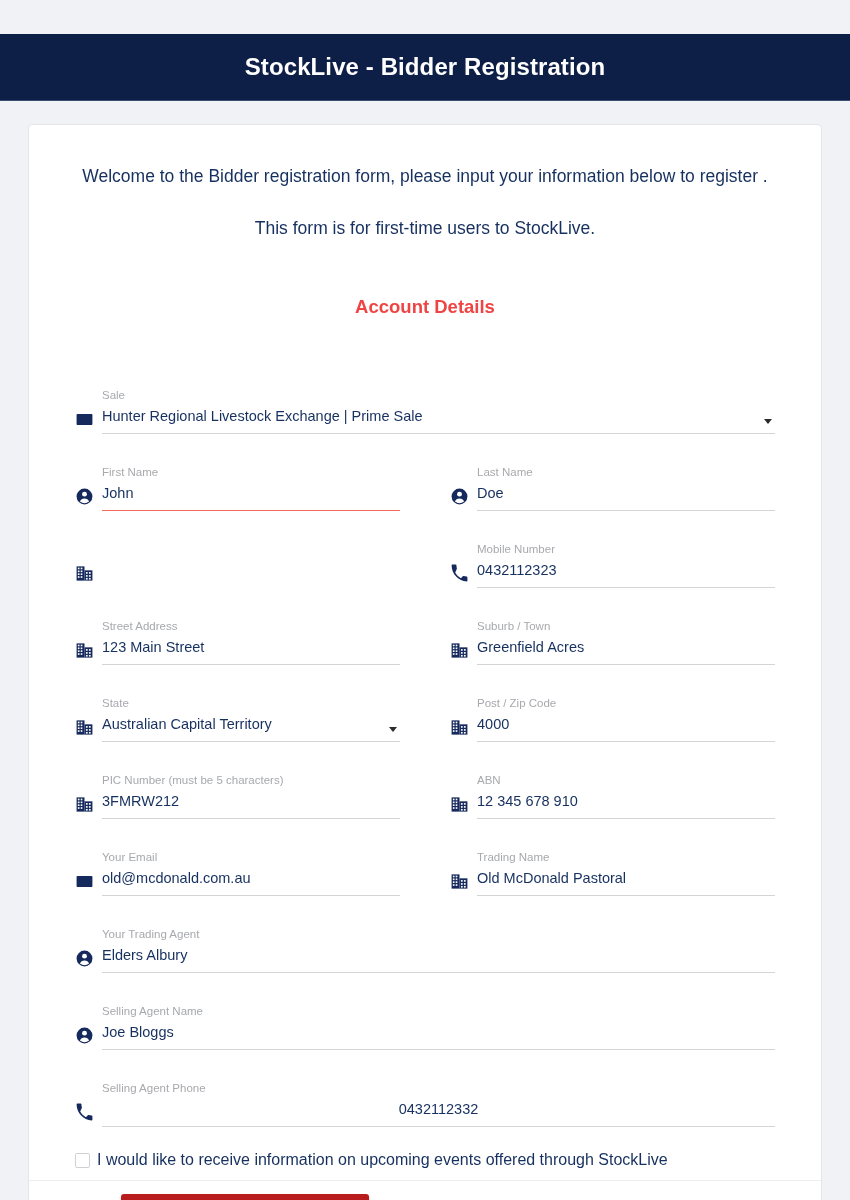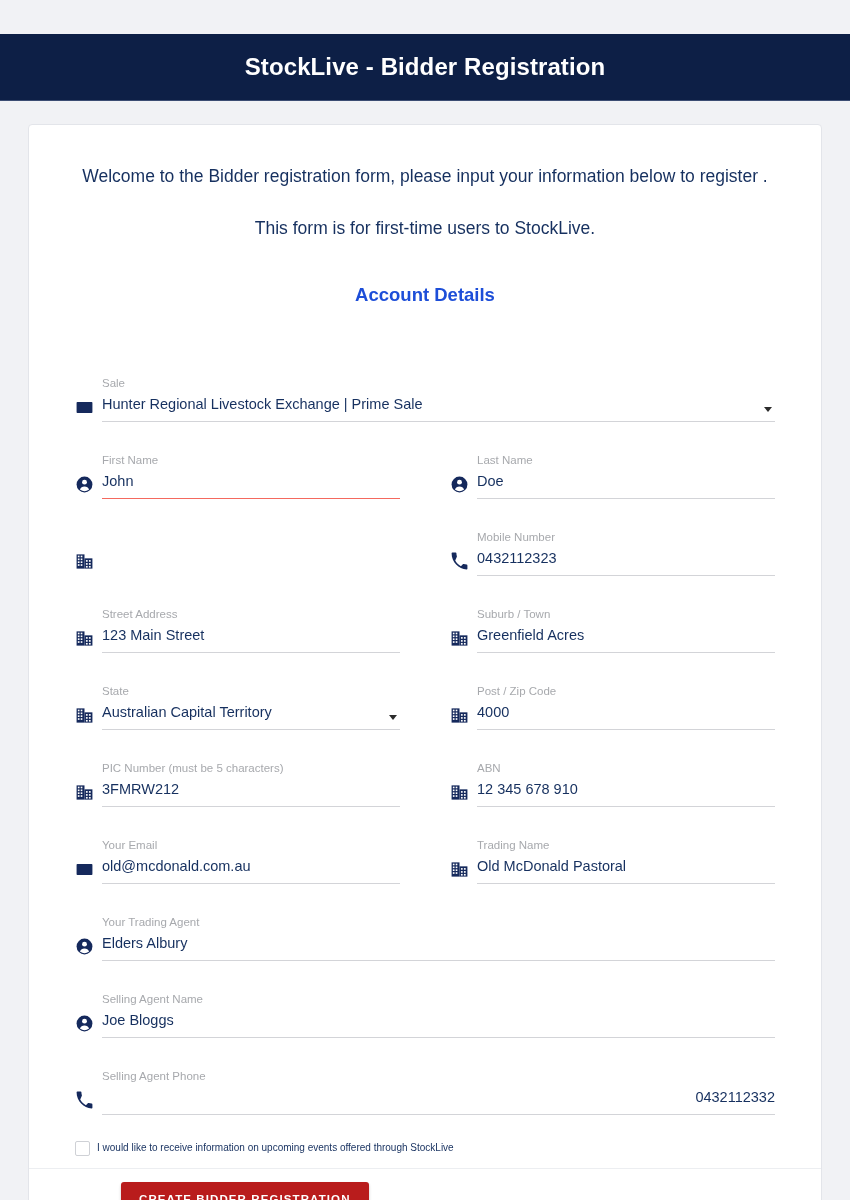--- a/index.html
+++ b/index.html
@@ -43,24 +43,24 @@
   .intro { text-align: center; padding-top: 40px; }
   .intro p {
     color: #16305f;
     font-size: 17.5px;
     line-height: 1.35;
   }
   .intro p.second { margin-top: 28px; }
 
   .section-title {
     text-align: center;
-    color: #1d4ed8;
+    color: #ef4444;
     font-size: 18.5px;
     font-weight: 700;
-    margin-top: 44px;
+    margin-top: 56px;
   }
 
   
   .form { padding: 40px 46px 0 46px; }
 
   .row { display: flex; gap: 50px; }
 
   .field {
     flex: 1 1 0;
     min-width: 0;
@@ -101,21 +101,21 @@
   .field-value {
     color: #16305f;
     font-size: 14.5px;
     line-height: 22px;
     height: 23px;
     white-space: nowrap;
     overflow: hidden;
     text-overflow: ellipsis;
     padding-right: 22px;
   }
-  .field-value.centered { text-align: right; padding-right: 0; }
+  .field-value.centered { text-align: center; padding-right: 0; }
 
   .field-underline {
     height: 1px;
     background: #d3d4d8;
     margin-top: 5px;
   }
   .field-underline.error { background: #f4695e; height: 1.5px; }
 
   .caret {
     position: absolute;
@@ -136,21 +136,21 @@
   }
   .checkbox {
     width: 15px; height: 15px;
     border: 1px solid #cfd1d6;
     border-radius: 2px;
     background: #fff;
     flex: 0 0 15px;
   }
   .consent-label {
     color: #16305f;
-    font-size: 10px;
+    font-size: 16px;
     line-height: 16px;
   }
 
   
   .footer {
     margin-top: 12px;
     border-top: 1px solid #eceef1;
     padding: 13px 0 0 92px;
   }
   .submit-btn {

